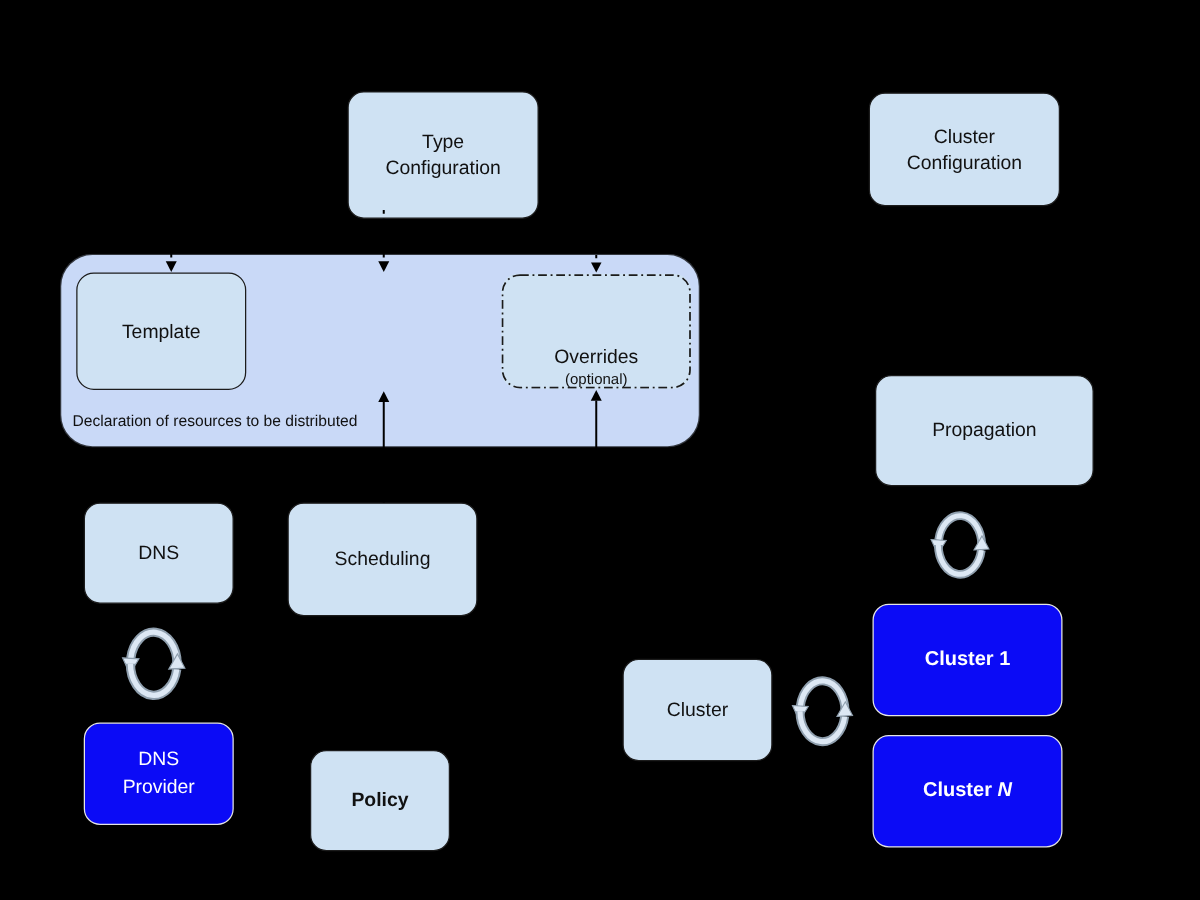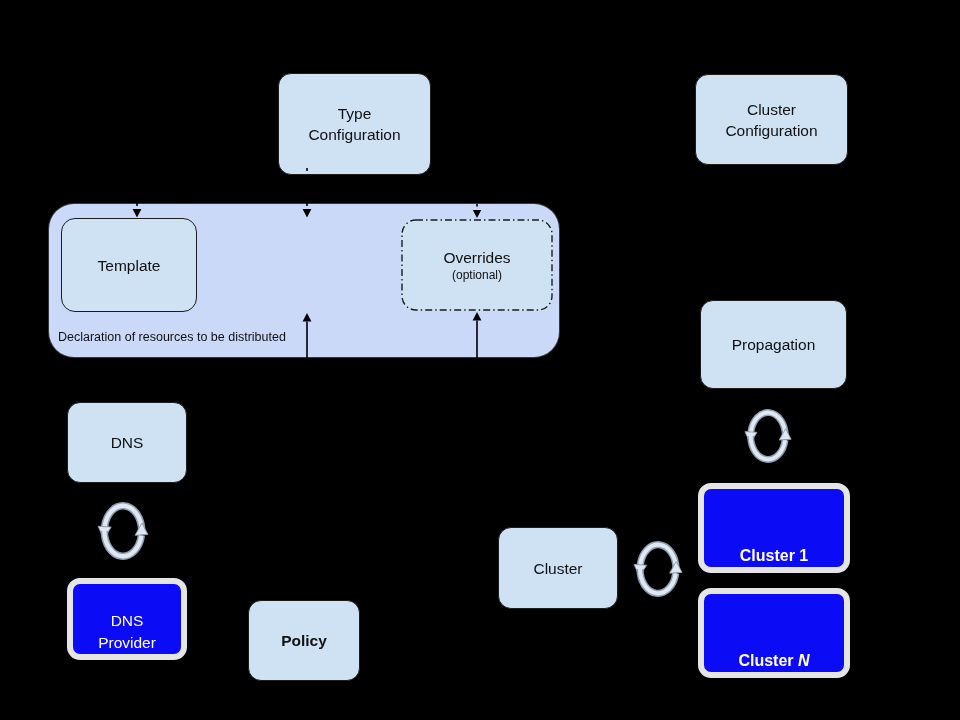--- a/index.html
+++ b/index.html
@@ -15,24 +15,24 @@
   }
   .light{
     background:var(--box-fill,#cfe2f3);
     border:1.5px solid var(--box-border,#1c1c1c);
     border-radius:13px;
     color:var(--text-dark,#111111);
     font-size:15.5px;line-height:21px;
   }
   .blue{
     background:var(--blue-fill,#0b0bf6);
-    border:6px solid #e5e5e5;
+    border:1px solid #e5e5e5;
     border-radius:13px;
     color:var(--text-light,#ffffff);
-    font-size:16px;line-height:22px;justify-content:flex-end;
+    font-size:16px;line-height:22px;
   }
   .blue.bold{font-weight:bold;}
   .label{white-space:pre-line;}
   .container-box{
     position:absolute;left:48px;top:203px;width:512px;height:155px;
     background:var(--container-fill,#c9d9f7);
     border:1px solid rgba(0,0,0,0.75);
     border-radius:26px;box-sizing:border-box;z-index:1;
   }
   .caption{
@@ -71,43 +71,46 @@
 
   <div class="container-box">
     <span class="caption">Declaration of resources to be distributed</span>
   </div>
 
   <div class="box light inner" style="left:61px;top:218px;width:136px;height:94px;">
     <span class="label">Template</span>
   </div>
 
 
-  <div class="box overrides" style="position:absolute;left:401px;top:219px;width:152px;height:92px;display:flex;flex-direction:column;align-items:center;justify-content:center;text-align:center;color:var(--text-dark,#111);font-size:15.5px;line-height:20px;z-index:2;">
+  <div class="box overrides" style="position:absolute;left:401px;top:219px;width:152px;height:92px;display:flex;flex-direction:column;align-items:center;justify-content:flex-end;text-align:center;color:var(--text-dark,#111);font-size:15.5px;line-height:20px;z-index:2;">
     <svg class="border-rect" viewBox="0 0 152 92">
       <rect x="1" y="1" width="150" height="90" rx="14" ry="14" fill="none" stroke="#1b1b1b" stroke-width="1.4" stroke-dasharray="7 3 1.5 3"></rect>
     </svg>
     <span class="label">Overrides</span>
     <span class="sub">(optional)</span>
   </div>
 
   <div class="box light" style="left:67px;top:402px;width:120px;height:81px;">
     <span class="label">DNS</span>
   </div>
 
+  <div class="box light" style="left:230px;top:402px;width:152px;height:91px;">
+    <span class="label">Scheduling</span>
+  </div>
 
   <div class="box blue" style="left:67px;top:578px;width:120px;height:82px;font-weight:normal;font-size:15.5px;">
     <span class="label">DNS
 Provider</span>
   </div>
 
   <div class="box light" style="left:248px;top:600px;width:112px;height:81px;font-weight:bold;">
     <span class="label">Policy</span>
   </div>
 
-  <div class="box light" style="left:700px;top:300px;width:147px;height:89px;">
+  <div class="box light" style="left:700px;top:300px;width:175px;height:89px;">
     <span class="label">Propagation</span>
   </div>
 
   <div class="box light" style="left:498px;top:527px;width:120px;height:82px;">
     <span class="label">Cluster</span>
   </div>
 
   <div class="box blue bold" style="left:698px;top:483px;width:152px;height:90px;">
     <span class="label">Cluster 1</span>
   </div>

